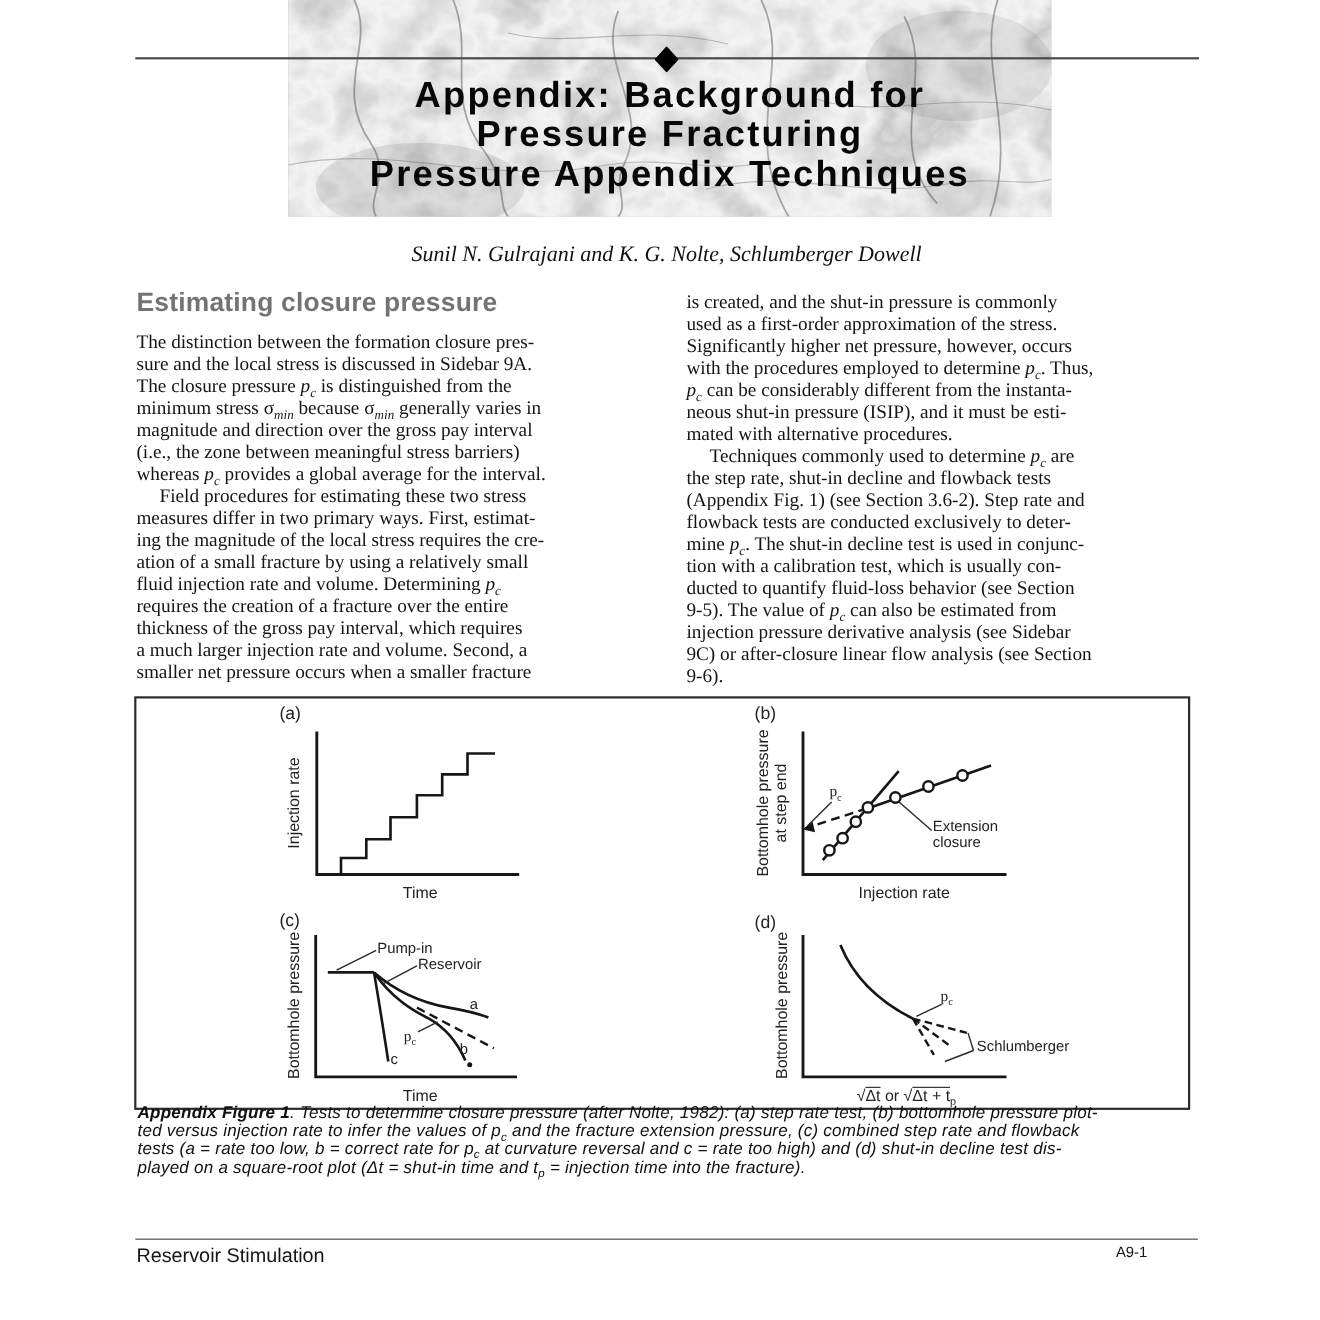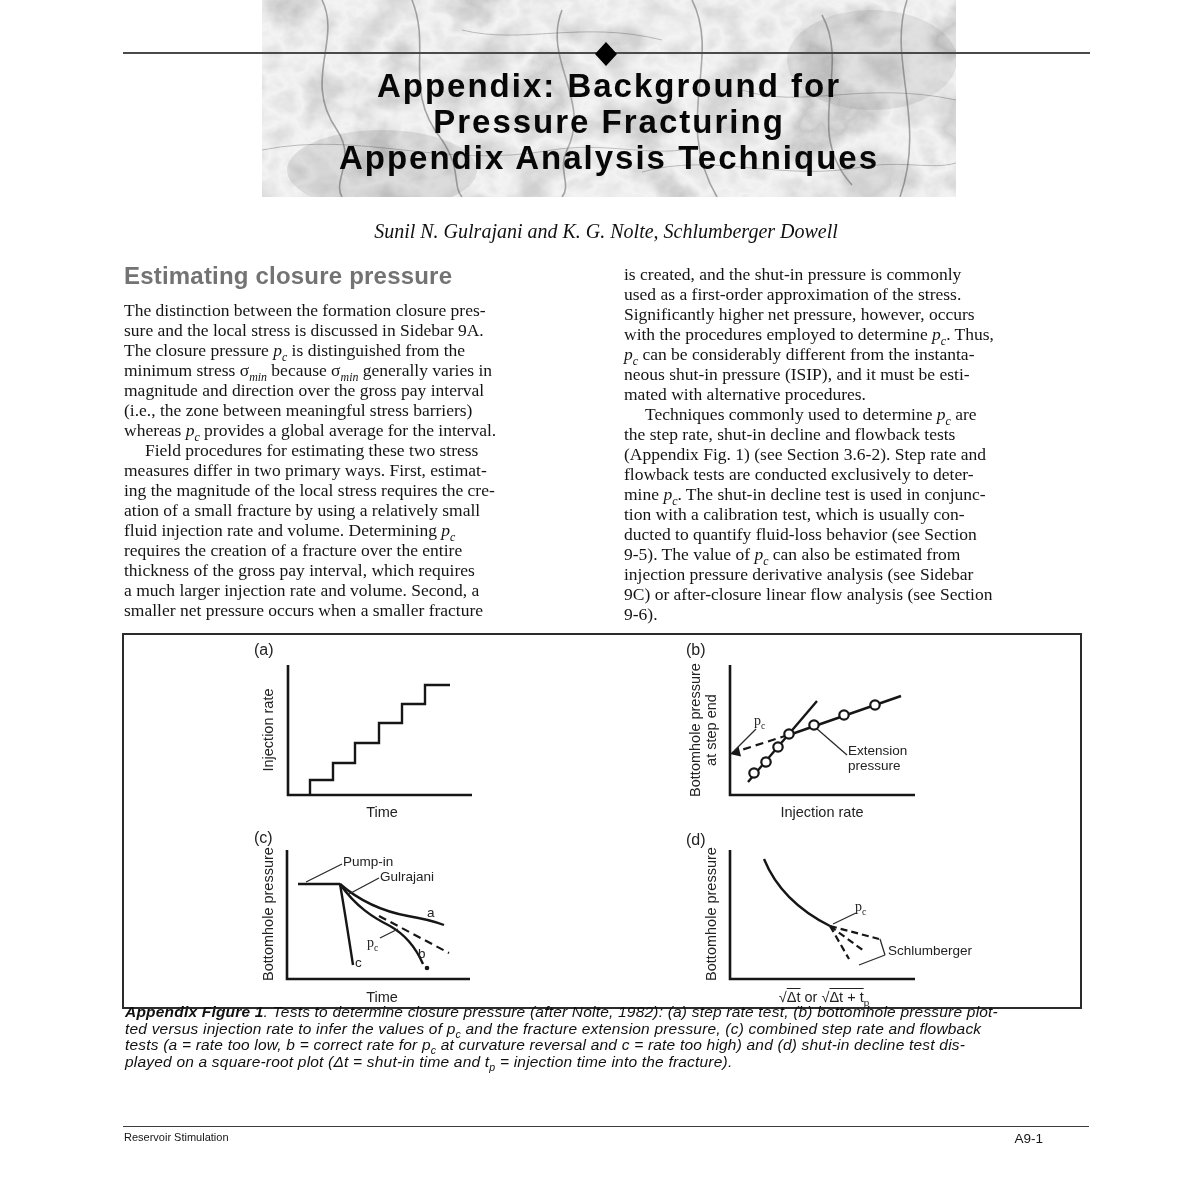--- a/index.html
+++ b/index.html
@@ -50,21 +50,21 @@
   .pc{position:absolute;font-size:14px;color:#222;font-family:Liberation Serif, serif;}
   .ov{text-decoration:overline;}
 
   
   .caption{position:absolute;left:125px;top:1004px;width:956px;
            font-family:"Liberation Sans",sans-serif;font-style:italic;
            font-size:15.5px;line-height:16.6px;letter-spacing:0.2px;color:#101010;text-align:left;}
   .caption b{font-weight:bold;}
   .foot-rule{position:absolute;left:123px;top:1126px;width:966px;height:1px;background:#3c3c3c;}
   .footer-left{position:absolute;left:124px;top:1131px;font-family:"Liberation Sans",sans-serif;
-               font-size:11px;color:#151515;}
+               font-size:18px;color:#151515;}
   .footer-right{position:absolute;left:943px;top:1131px;width:100px;text-align:right;
                 font-family:"Liberation Sans",sans-serif;font-size:13.5px;color:#151515;}
 </style>
 </head>
 <body>
 
 <div class="page">
 
   <div class="hero">
     <svg width="694" height="197">
@@ -99,21 +99,21 @@
       <ellipse cx="120" cy="170" rx="95" ry="40" fill="#555" opacity="0.14"></ellipse>
       <ellipse cx="610" cy="60" rx="85" ry="50" fill="#666" opacity="0.13"></ellipse>
       <ellipse cx="360" cy="100" rx="120" ry="55" fill="#fff" opacity="0.10"></ellipse>
     </svg>
   </div>
   <div class="head-rule"></div>
   <div class="diamond"></div>
   <div class="hero-title">
     <div>Appendix: Background for</div>
     <div>Pressure Fracturing</div>
-    <div>Appendix Analysis Techniques</div>
+    <div>Pressure Appendix Techniques</div>
   </div>
   <div class="author">Sunil N. Gulrajani and K. G. Nolte, Schlumberger Dowell</div>
 
   <div class="col col-left">
     <h1 class="heading">Estimating closure pressure</h1>
     <p class="para">The distinction between the formation closure pres-<br>sure and the local stress is discussed in Sidebar 9A.<br>The closure pressure <i>p</i><sub>c</sub> is distinguished from the<br>minimum stress σ<sub>min</sub> because σ<sub>min</sub> generally varies in<br>magnitude and direction over the gross pay interval<br>(i.e., the zone between meaningful stress barriers)<br>whereas <i>p</i><sub>c</sub> provides a global average for the interval.</p>
     <p class="para indent">Field procedures for estimating these two stress<br>measures differ in two primary ways. First, estimat-<br>ing the magnitude of the local stress requires the cre-<br>ation of a small fracture by using a relatively small<br>fluid injection rate and volume. Determining <i>p</i><sub>c</sub><br>requires the creation of a fracture over the entire<br>thickness of the gross pay interval, which requires<br>a much larger injection rate and volume. Second, a<br>smaller net pressure occurs when a smaller fracture</p>
   </div>
   <div class="col col-right">
     <p class="para">is created, and the shut-in pressure is commonly<br>used as a first-order approximation of the stress.<br>Significantly higher net pressure, however, occurs<br>with the procedures employed to determine <i>p</i><sub>c</sub>. Thus,<br><i>p</i><sub>c</sub> can be considerably different from the instanta-<br>neous shut-in pressure (ISIP), and it must be esti-<br>mated with alternative procedures.</p>
@@ -145,42 +145,42 @@
         <circle class="ptcircle" cx="164" cy="127" r="4.7"></circle>
         <circle class="ptcircle" cx="176" cy="112" r="4.7"></circle>
         <circle class="ptcircle" cx="187" cy="99" r="4.7"></circle>
         <circle class="ptcircle" cx="212" cy="90" r="4.7"></circle>
         <circle class="ptcircle" cx="242" cy="80" r="4.7"></circle>
         <circle class="ptcircle" cx="273" cy="70" r="4.7"></circle>
       </svg>
       <div class="plabel" style="left:84px;top:6px">(b)</div>
       <span class="pc" style="left:152px;top:78px"><span>p</span><sub>c</sub></span>
       <div class="ann" style="left:246px;top:108px">Extension
-pressure</div>
+closure</div>
       <div class="ylab two" style="left:101px;top:95px">Bottomhole pressure
 at step end</div>
       <div class="xlab" style="left:220px;top:177px">Injection rate</div>
     </div>
 
     <div class="panel" style="left:0;top:190px;width:478px;height:182px">
       <svg width="478" height="182">
         <path class="axis" d="M163,25 L163,154 L346,154"></path>
         <path class="curve" d="M174,59 L216,59"></path>
         <path class="curve" d="M216,59 C238,78 262,87 284,91 C302,94 312,97 320,100"></path>
         <path class="curve" d="M216,59 C232,82 250,93 266,101 C282,110 292,123 299,139"></path>
         <path class="curve" d="M216,59 C221,88 225,114 229,140"></path>
         <path class="dashed" stroke-dasharray="8 5" d="M255,91 L325,128"></path>
         <circle class="dotfill" cx="303" cy="143" r="2.3"></circle>
         <path class="pointer" d="M218,39 L182,57"></path>
         <path class="pointer" d="M255,53 L225,69"></path>
         <path class="pointer" d="M256,113 L274,104"></path>
       </svg>
       <div class="plabel" style="left:130px;top:4px">(c)</div>
       <div class="ann" style="left:219px;top:29px">Pump-in</div>
-      <div class="ann" style="left:256px;top:44px">Gulrajani</div>
+      <div class="ann" style="left:256px;top:44px">Reservoir</div>
       <div class="ann" style="left:303px;top:80px">a</div>
       <div class="ann" style="left:294px;top:121px">b</div>
       <div class="ann" style="left:231px;top:130px">c</div>
       <span class="pc" style="left:243px;top:110px"><span>p</span><sub>c</sub></span>
       <div class="ylab" style="left:145px;top:89px">Bottomhole pressure</div>
       <div class="xlab" style="left:258px;top:172px">Time</div>
     </div>
 
     <div class="panel" style="left:478px;top:190px;width:478px;height:182px">
       <svg width="478" height="182">

